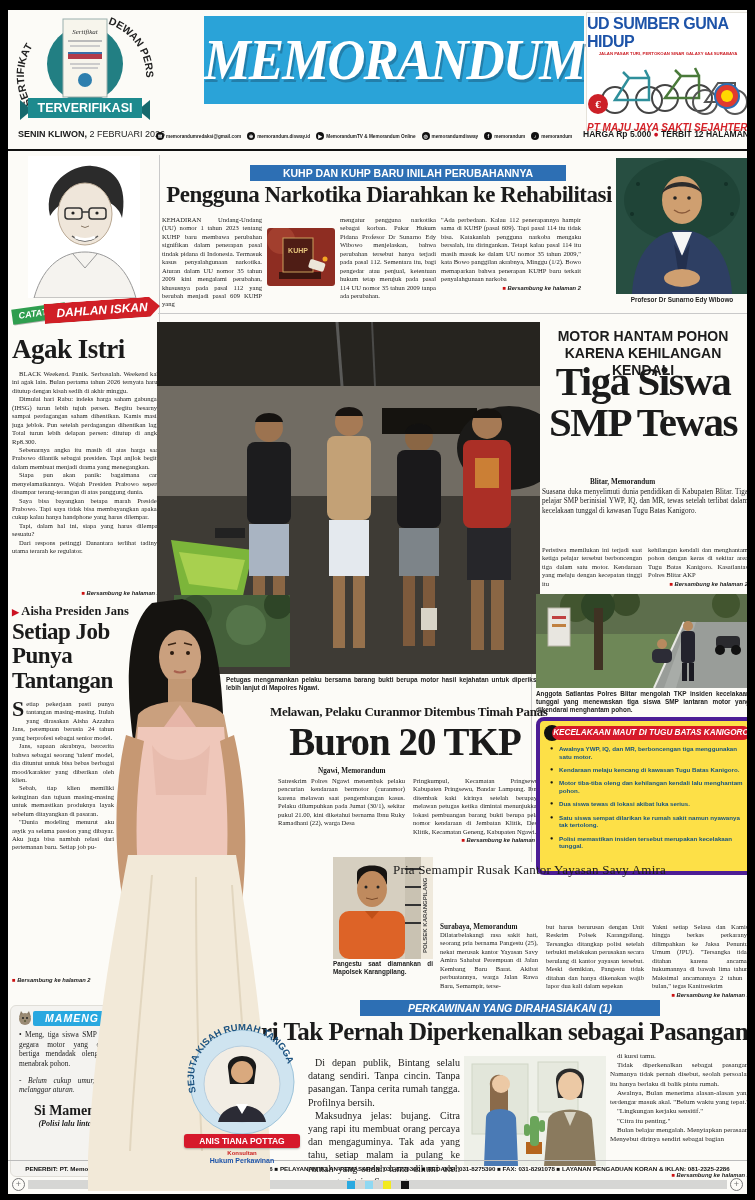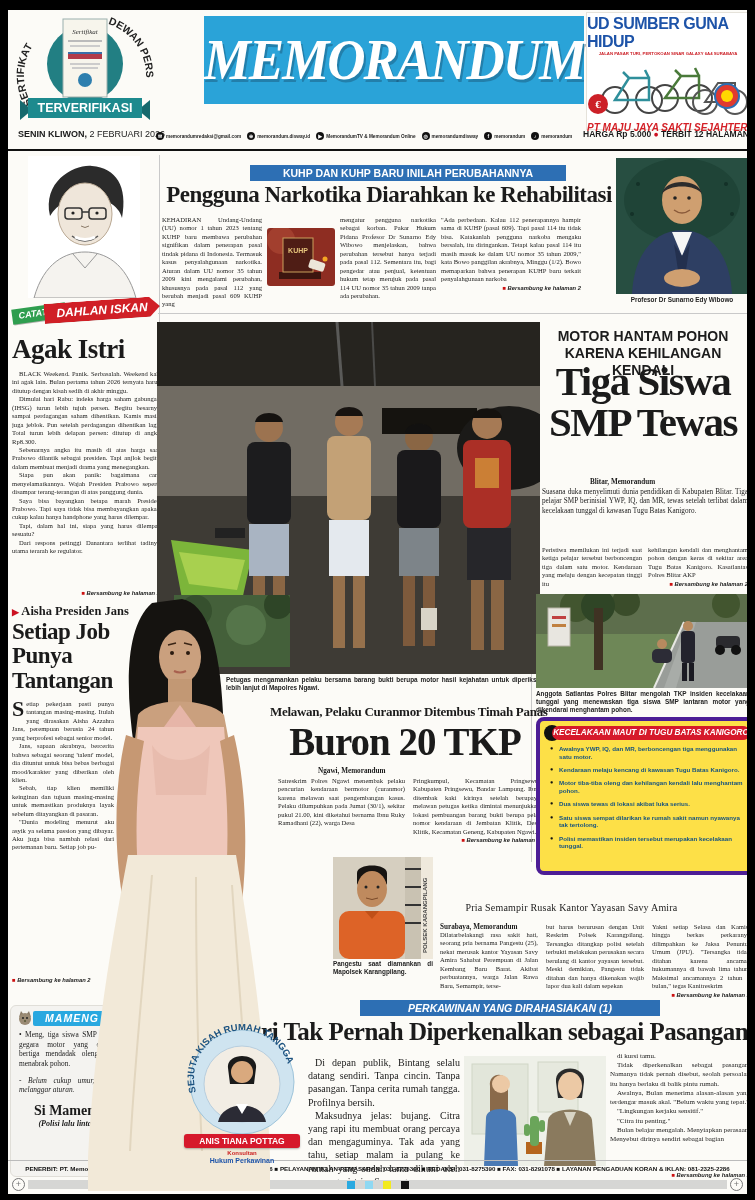--- a/index.html
+++ b/index.html
@@ -77,21 +77,21 @@
 
   
   #buron-kicker{left:262px;top:694px;width:270px;font-size:13px;font-weight:bold;text-align:center;letter-spacing:-0.3px;white-space:nowrap;}
   #buron-headline{left:262px;top:707px;width:270px;font-size:39px;font-weight:bold;text-align:center;letter-spacing:-1px;transform:scaleY(1.05);transform-origin:top;}
   #buron-dateline{left:270px;top:757px;margin-left:40px;}
   #buron-cols{left:270px;top:767px;width:262px;height:80px;display:flex;gap:8px;overflow:hidden;}
   #buron-cols .c{width:127px;}
   #night-caption{left:218px;top:666px;width:314px;}
 
   
-  #sh-kicker{left:385px;top:892px;width:357px;font-size:10px;text-align:center;letter-spacing:0.2px;white-space:nowrap;}
+  #sh-kicker{left:385px;top:852px;width:357px;font-size:13px;letter-spacing:0.2px;white-space:nowrap;}
   #sh-headline{left:385px;top:867px;width:357px;font-size:27px;font-weight:bold;text-align:center;letter-spacing:-0.5px;white-space:nowrap;}
   #sh-cols{left:432px;top:913px;width:310px;height:78px;display:flex;gap:8px;overflow:hidden;}
   #sh-cols .c{width:98px;}
   #mug-caption{left:325px;top:950px;width:100px;}
 
   
   #mameng{left:2px;top:995px;width:114px;height:170px;background:#f4f3f0;border:1px solid #e0ded8;border-radius:6px;}
   #mameng-title{position:absolute;left:22px;top:5px;width:78px;height:15px;background:#29a8e0;color:#fff;font-family:"Liberation Sans",sans-serif;font-weight:bold;font-style:italic;font-size:10.5px;line-height:15px;text-align:center;letter-spacing:1px;border-radius:2px;}
   .mitem{margin:7px 8px 0 8px;font-size:7.4px;line-height:1.3;text-align:justify;}
   .mitem.b::before{content:"•  ";}

